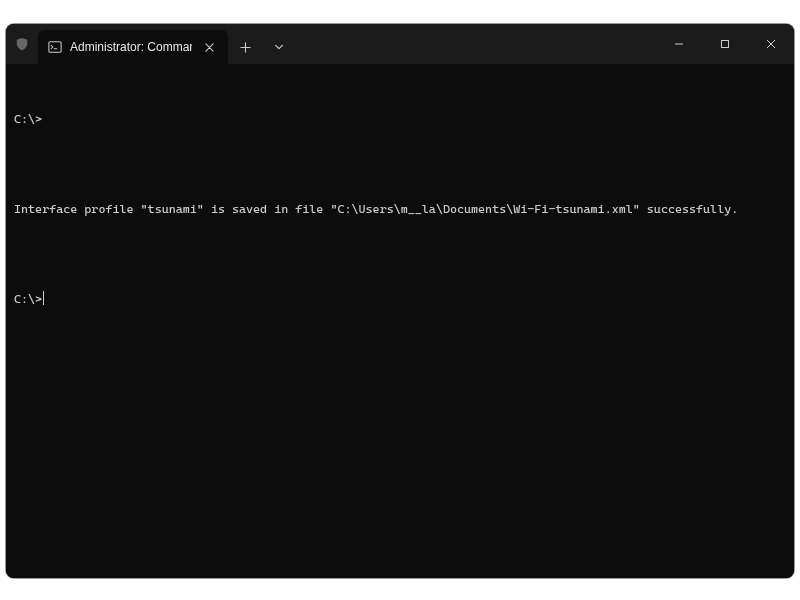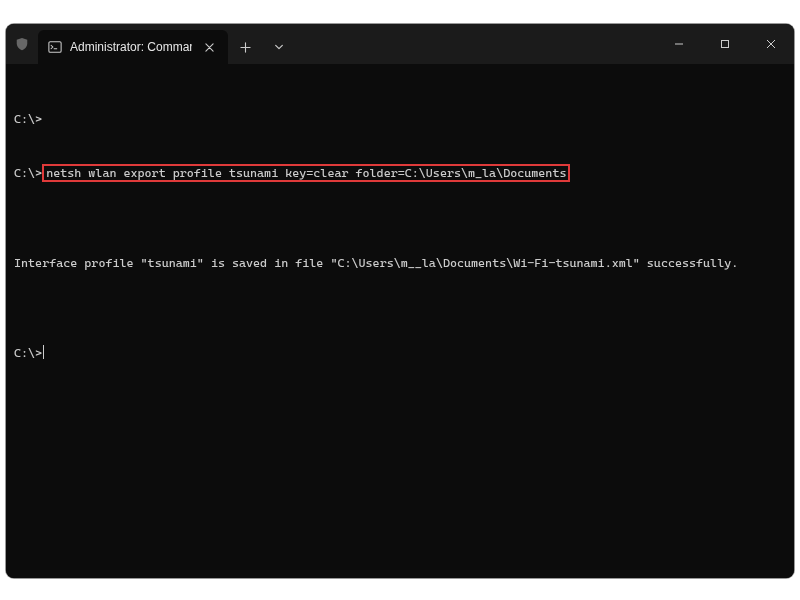--- a/index.html
+++ b/index.html
@@ -151,20 +151,19 @@
       <div class="win-btn close">
         <svg viewBox="0 0 10 10">
             <path d="M1 1l8 8M9 1l-8 8" stroke="#ccc" stroke-width="1"></path>
           </svg>
       </div>
     </div>
   </div>
 
   <div class="terminal-body">
     <div class="line"><span>C:\&gt;</span></div>
-    <div class="line"><span>C:\&gt;</span><span class="hl">netsh wlan export profile tsunami key=clear folder=C:\Users\m_la\Documents</span></div>
     <div class="line"></div>
     <div class="line">Interface profile "tsunami" is saved in file "C:\Users\m__la\Documents\Wi-Fi-tsunami.xml" successfully.</div>
     <div class="line"></div>
     <div class="line"><span>C:\&gt;</span><span class="cursor"></span></div>
   </div>
 
 </div>
 
 </body></html>

